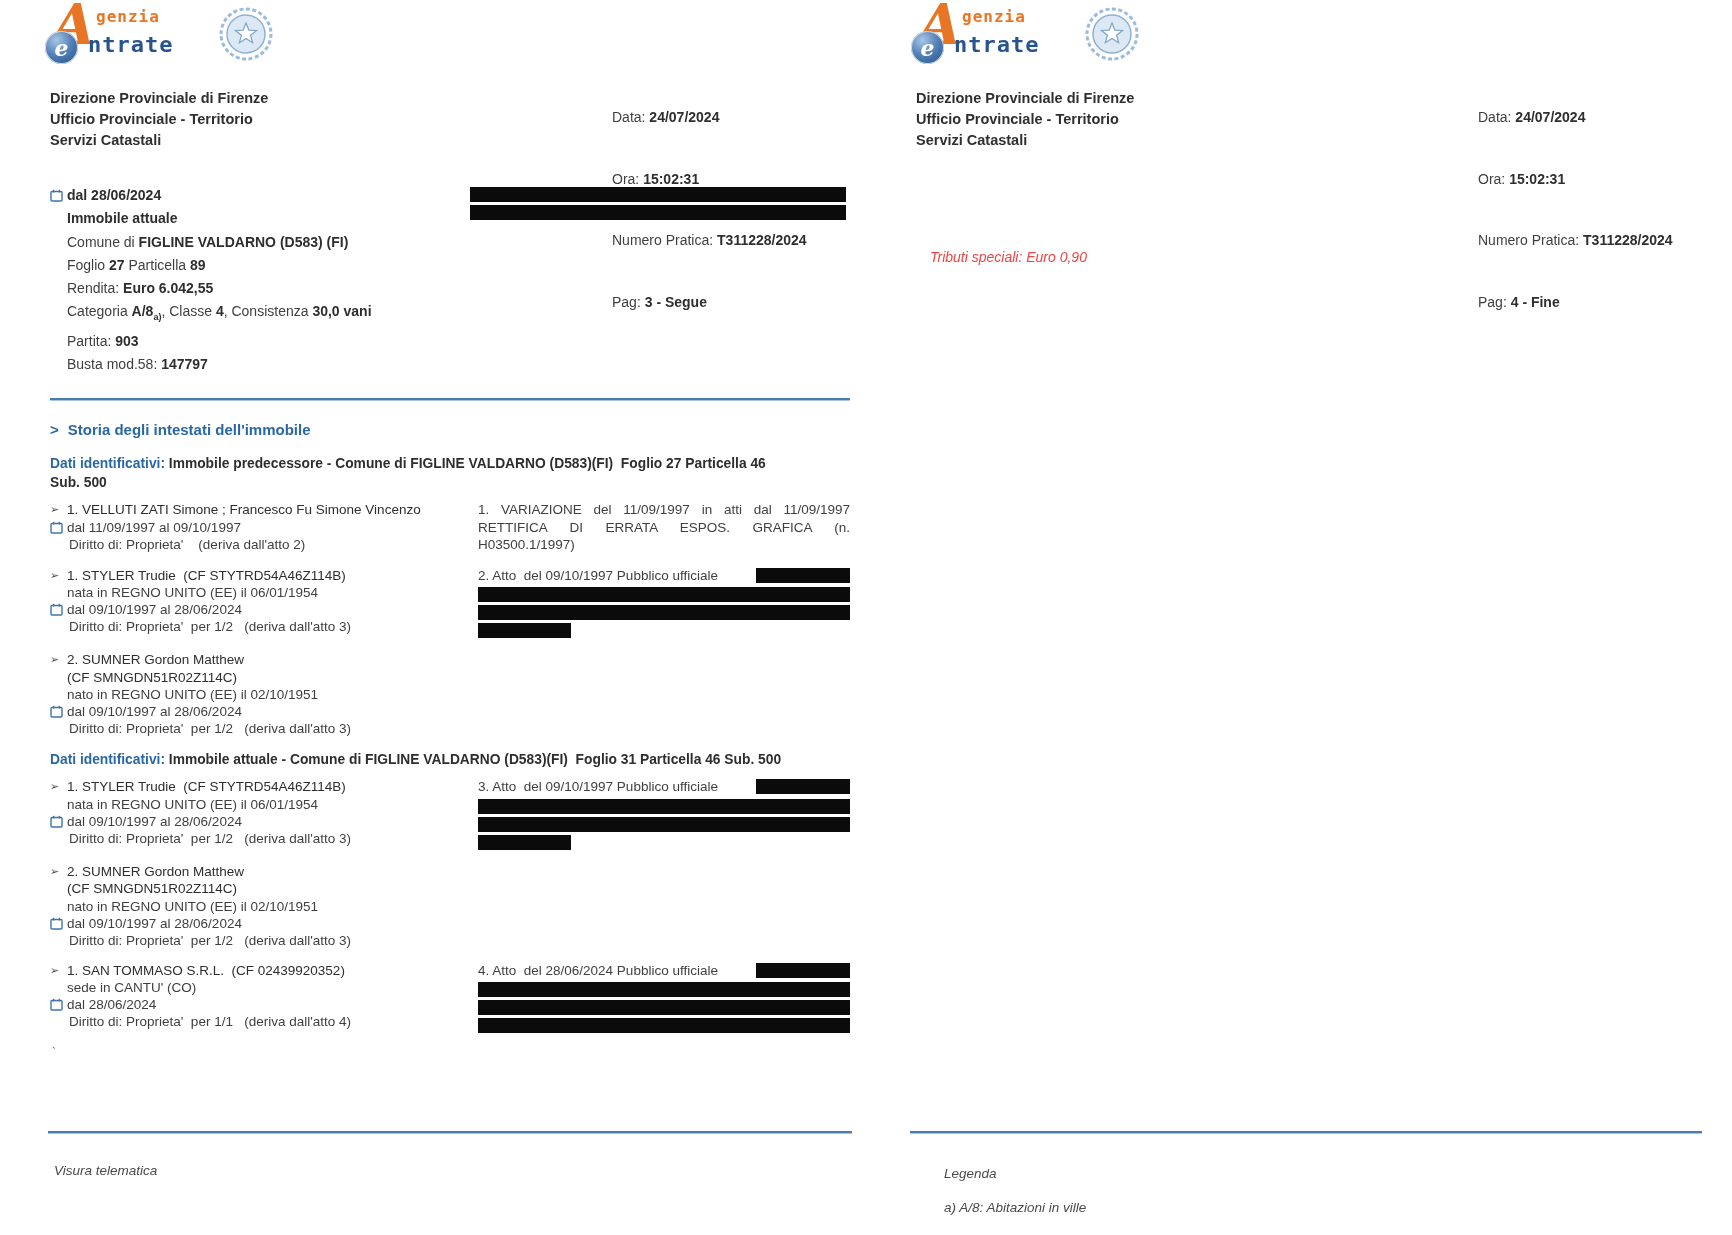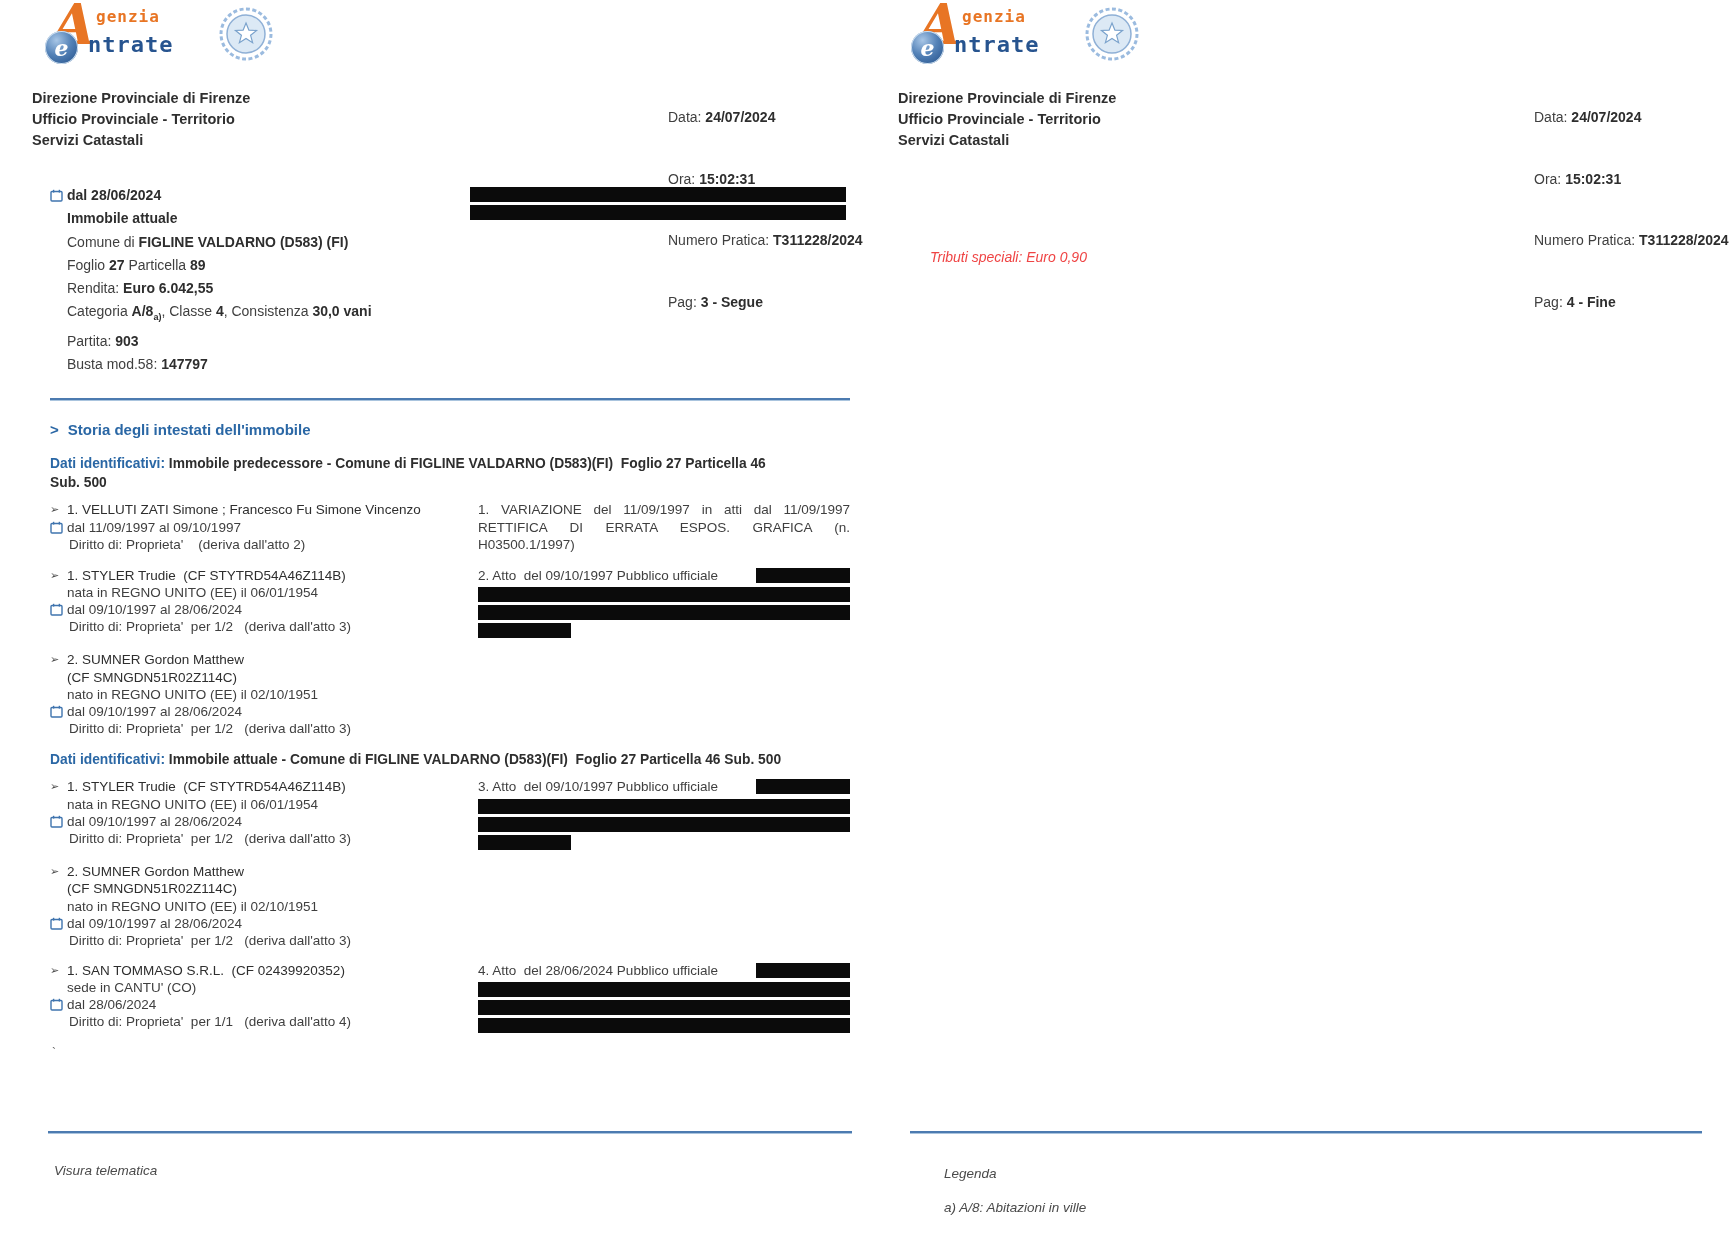--- a/index.html
+++ b/index.html
@@ -18,23 +18,23 @@
               box-shadow:0 0 0 1px #cfe0f0 inset;}
   .logo .sphere span{position:absolute;inset:0;display:flex;align-items:center;justify-content:center;
               color:#fff;font-family:"DejaVu Serif",serif;font-style:italic;font-weight:bold;font-size:22px;}
   .logo .w1{position:absolute;left:46px;top:1px;font-family:"DejaVu Sans Mono",monospace;
             font-weight:bold;font-size:16px;color:#e87524;letter-spacing:1px;}
   .logo .w2{position:absolute;left:38px;top:26px;font-family:"DejaVu Sans Mono",monospace;
             font-weight:bold;font-size:22px;color:#27548f;letter-spacing:1px;}
   .emblem{position:absolute;left:168px;top:0px;}
 
   
-  .office{position:absolute;left:32px;top:88px;font-size:14.5px;font-weight:bold;
+  .office{position:absolute;left:50px;top:88px;font-size:14.5px;font-weight:bold;
           color:#2f2f2f;line-height:21px;}
-  .meta{position:absolute;left:668px;top:66px;font-size:14px;line-height:20.5px;white-space:pre-wrap;}
+  .meta{position:absolute;left:612px;top:66px;font-size:14px;line-height:20.5px;white-space:pre-wrap;}
   .b{font-weight:bold;color:#2e2e2e;}
   .c-blue{color:#2a67a5;}
   sub{font-size:9px;}
 
   
   .main{position:absolute;left:50px;top:184px;width:800px;}
   .imm-line{font-size:14px;line-height:23.3px;padding-left:17px;white-space:pre-wrap;}
   .dal-top{display:flex;align-items:flex-start;font-size:14px;line-height:23.3px;}
   .dal-top .cal{margin:5px 4px 0 0;}
   .cal{flex:0 0 13px;}
@@ -191,21 +191,21 @@
               <line x1="3.6" y1="0.8" x2="3.6" y2="3.6" stroke="#3f74ae" stroke-width="1.4"></line>
               <line x1="9.4" y1="0.8" x2="9.4" y2="3.6" stroke="#3f74ae" stroke-width="1.4"></line>
             </svg>
             <span>dal 09/10/1997 al 28/06/2024</span>
           </div>
         <div class="e-ind e-dir">Diritto di: Proprieta'  per 1/2   (deriva dall'atto 3)</div>
       </div>
       <div></div>
     </div>
 
-    <div class="dati" style="margin-top:4px"><span class="b c-blue">Dati identificativi: </span><span class="b">Immobile attuale - Comune di FIGLINE VALDARNO (D583)(FI)  Foglio 27 Particella 46 Sub. 500</span></div>
+    <div class="dati" style="margin-top:4px"><span class="b c-blue">Dati identificativi: </span><span class="b">Immobile attuale - Comune di FIGLINE VALDARNO (D583)(FI)  Foglio 31 Particella 46 Sub. 500</span></div>
 
     <div class="srow">
       <div class="entry">
         <div class="e-row">
             <span class="marker">➢</span>
             <span class="e-name">1. STYLER Trudie  (CF STYTRD54A46Z114B)</span>
           </div>
         <div class="e-ind">nata in REGNO UNITO (EE) il 06/01/1954</div>
         <div class="e-row">
             <svg class="cal" width="13" height="13" viewBox="0 0 13 13">

